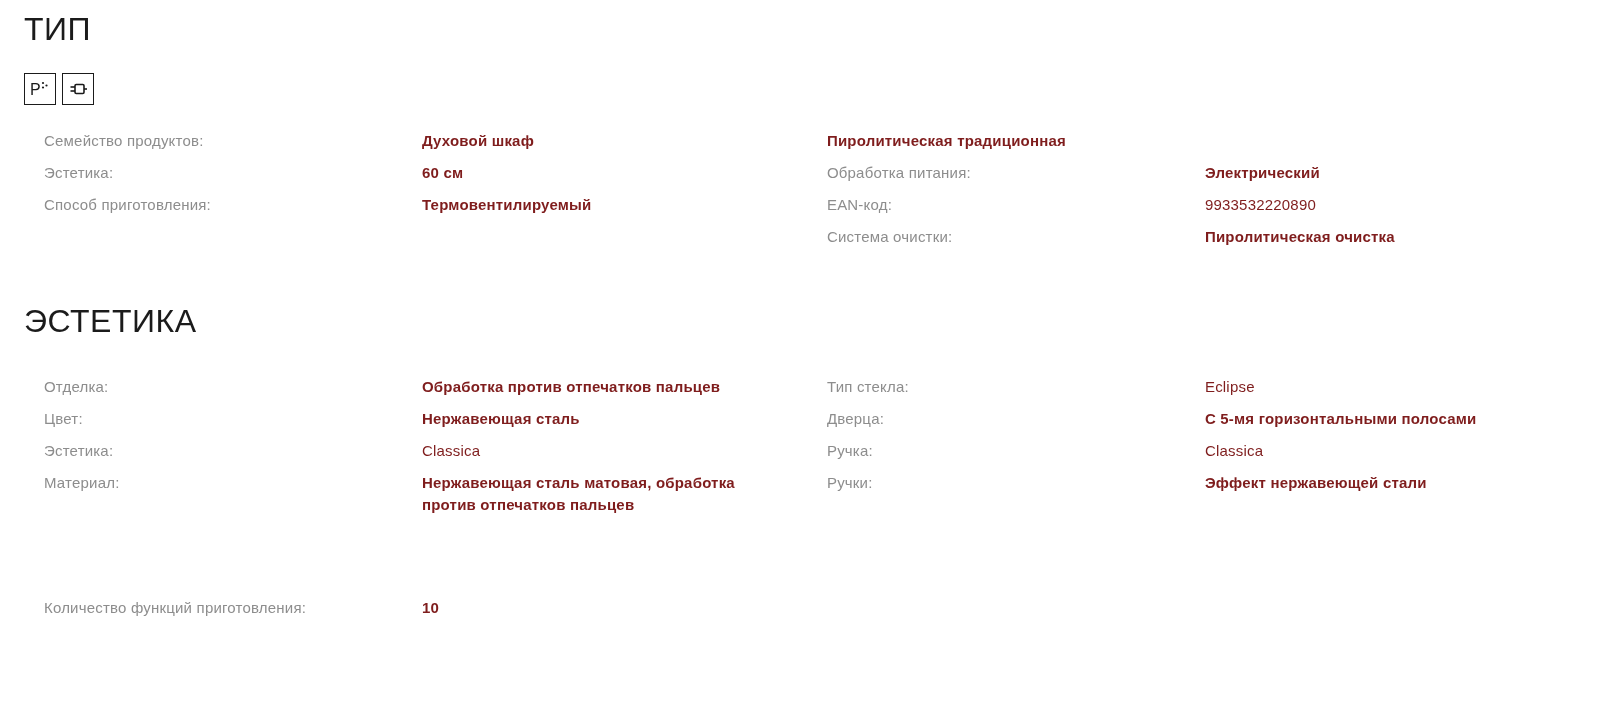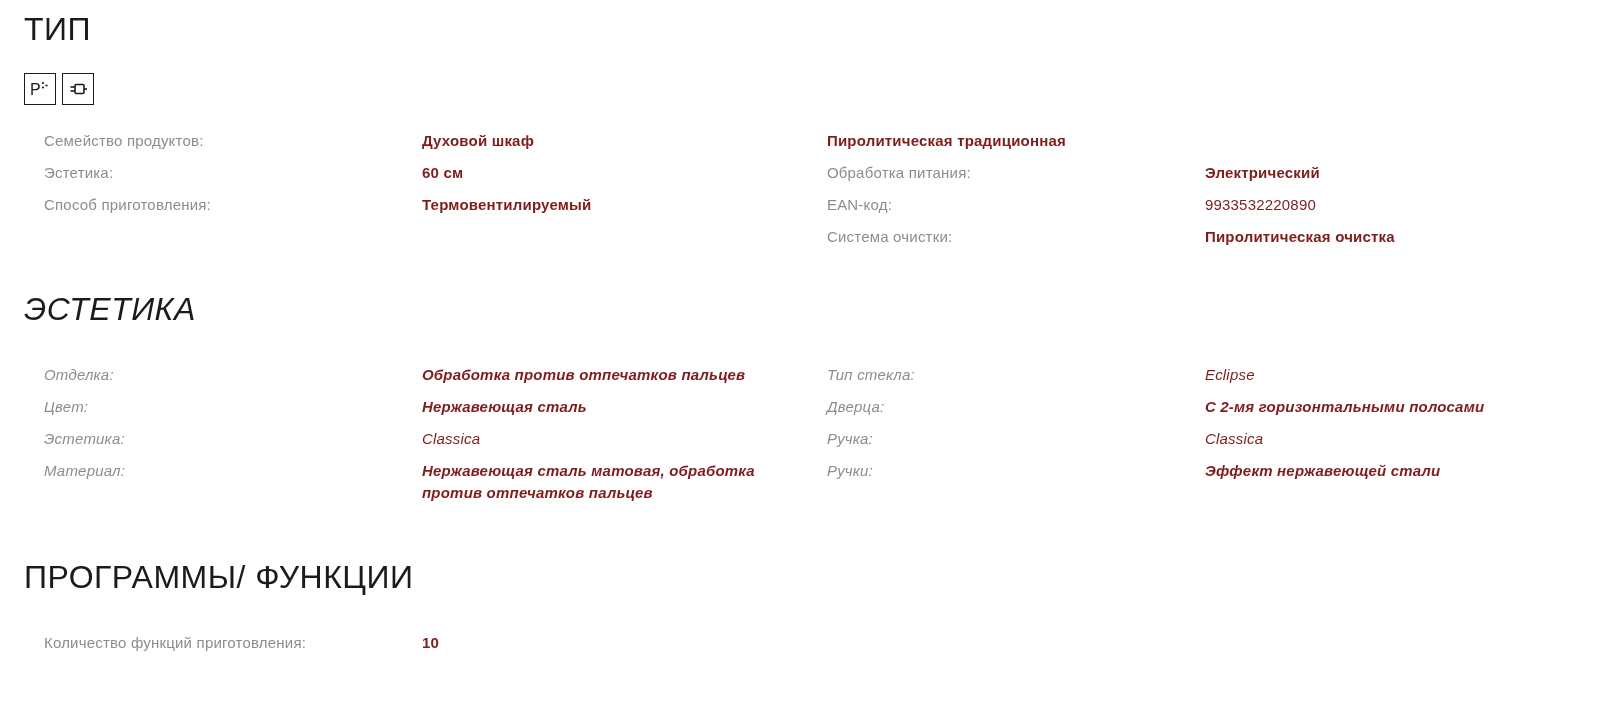--- a/index.html
+++ b/index.html
@@ -145,21 +145,21 @@
           <div class="value normal">9933532220890</div>
         </div>
         <div class="row">
           <div class="label">Система очистки:</div>
           <div class="value bold">Пиролитическая очистка</div>
         </div>
       </div>
     </div>
   </div>
 
-  <div class="section" style="top:292px;font-style:italic;">
+  <div class="section" style="top:304px;">
     <h2 class="section-title">ЭСТЕТИКА</h2>
     <div class="columns" style="margin-top:37px;">
       <div class="col left">
         <div class="row">
           <div class="label">Отделка:</div>
           <div class="value bold">Обработка против отпечатков пальцев</div>
         </div>
         <div class="row">
           <div class="label">Цвет:</div>
           <div class="value bold">Нержавеющая сталь</div>
@@ -173,36 +173,35 @@
           <div class="value bold">Нержавеющая сталь матовая, обработка против отпечатков пальцев</div>
         </div>
       </div>
       <div class="col right">
         <div class="row">
           <div class="label">Тип стекла:</div>
           <div class="value normal">Eclipse</div>
         </div>
         <div class="row">
           <div class="label">Дверца:</div>
-          <div class="value bold">С 2-мя горизонтальными полосами</div>
+          <div class="value bold">С 5-мя горизонтальными полосами</div>
         </div>
         <div class="row">
           <div class="label">Ручка:</div>
           <div class="value normal">Classica</div>
         </div>
         <div class="row">
           <div class="label">Ручки:</div>
           <div class="value bold">Эффект нержавеющей стали</div>
         </div>
       </div>
     </div>
   </div>
 
   <div class="section" style="top:560px;">
-    <h2 class="section-title">ПРОГРАММЫ/ ФУНКЦИИ</h2>
     <div class="columns" style="margin-top:37px;">
       <div class="col left">
         <div class="row">
           <div class="label">Количество функций приготовления:</div>
           <div class="value bold">10</div>
         </div>
       </div>
       <div class="col right"></div>
     </div>
   </div>

